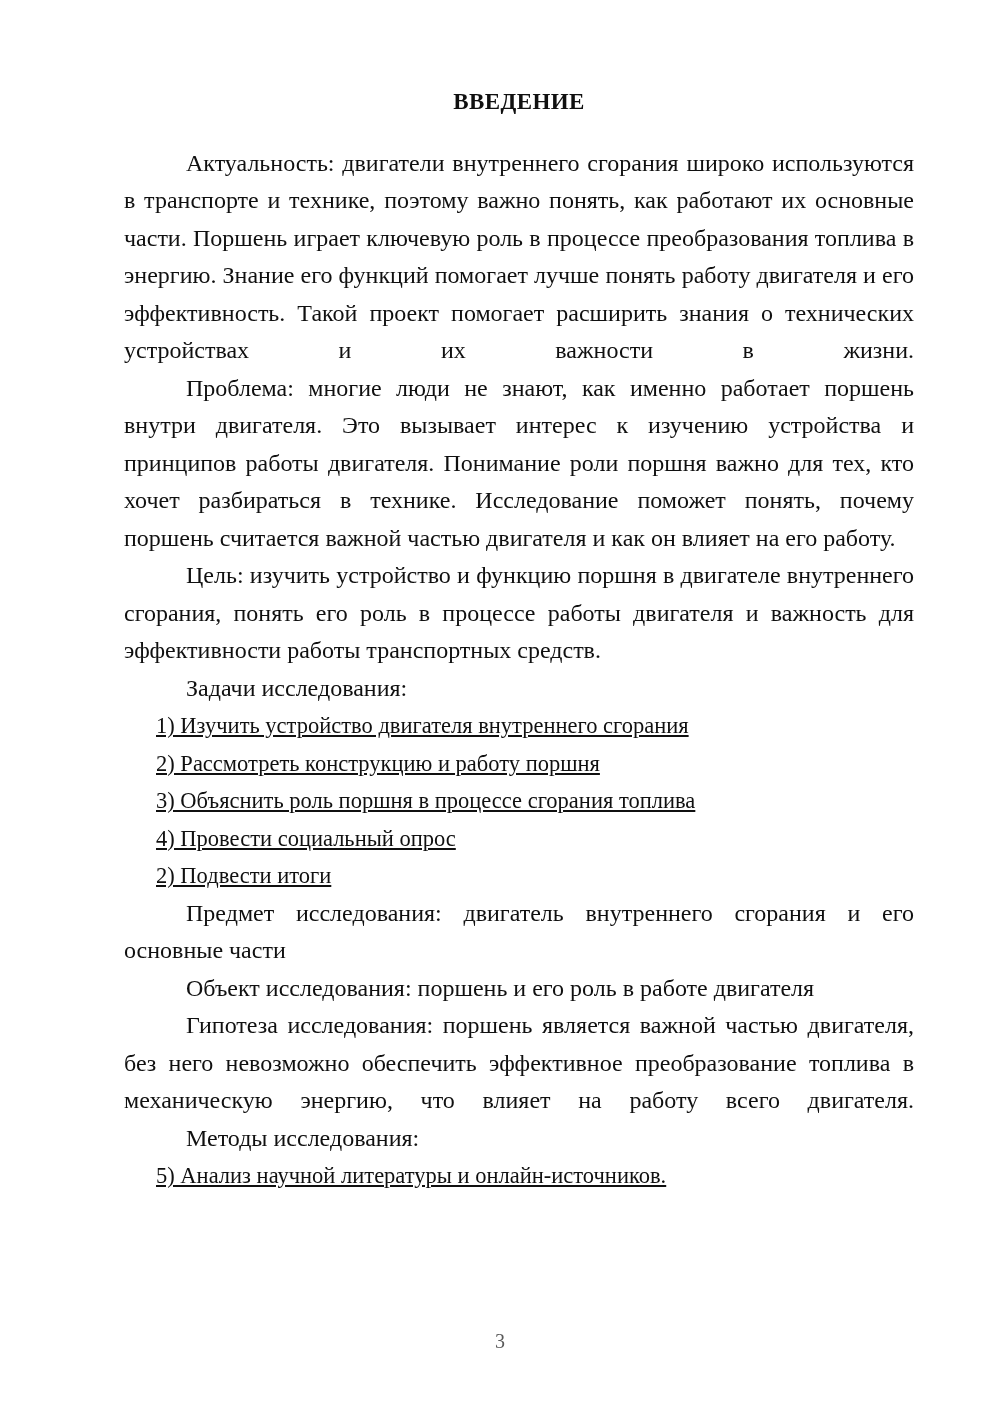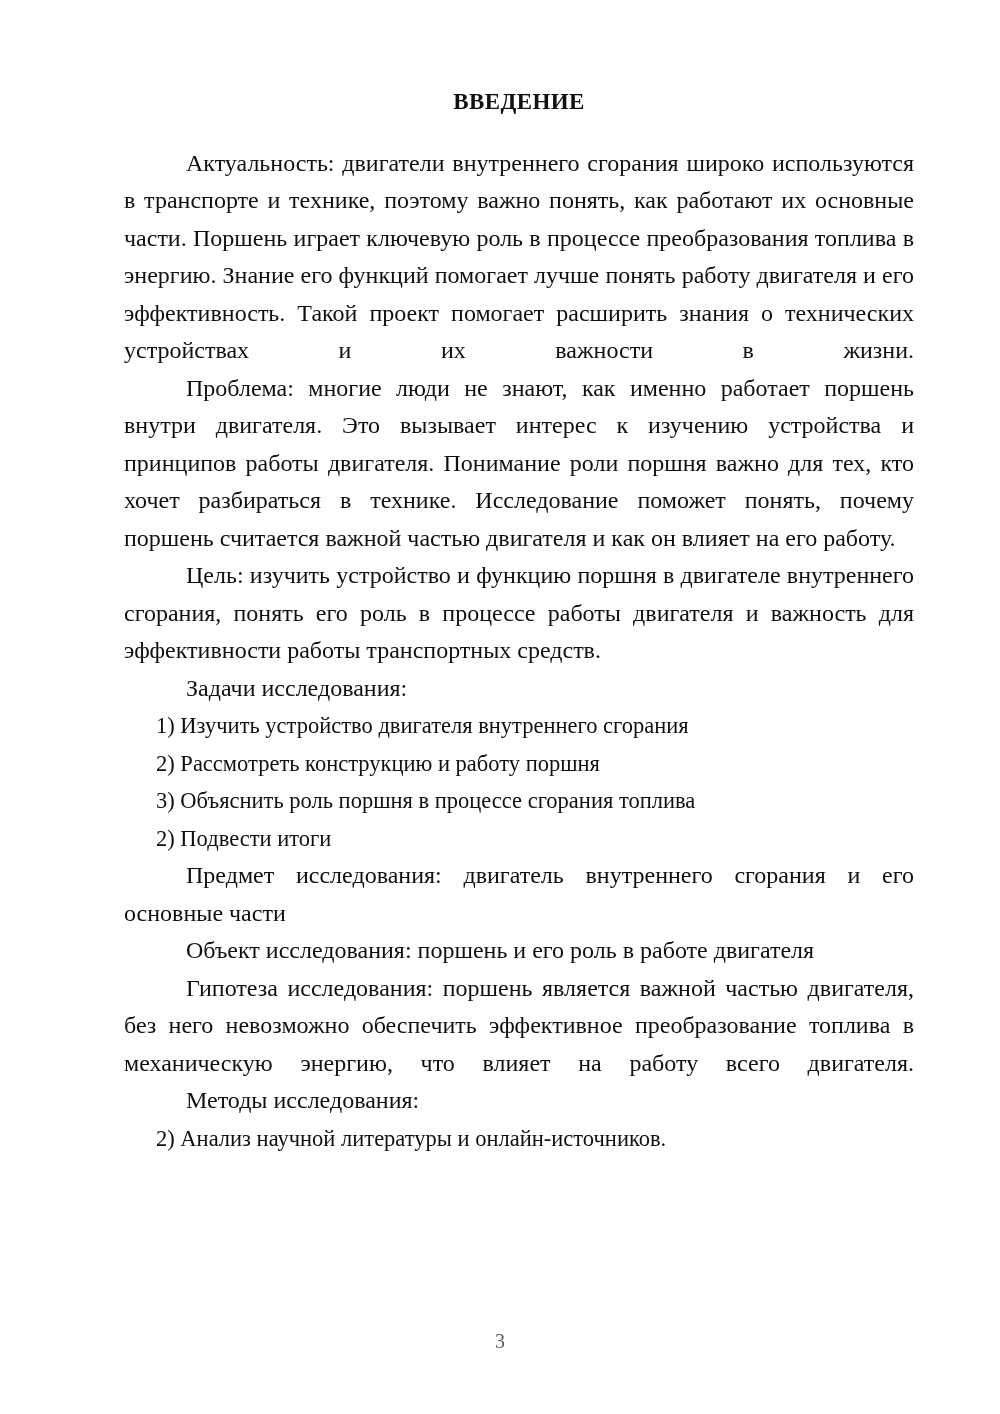--- a/index.html
+++ b/index.html
@@ -48,20 +48,21 @@
   }
 
   
   .para.last-justified {
     text-align-last: justify;
   }
 
   .list-block {
     margin: 0;
     padding: 0;
+    text-decoration: underline;
   }
 
   .list-item {
     font-size: 22.5px;
     line-height: 37.5px;
     text-align: left;
     text-indent: 0;
     margin: 0 0 0 32px;
   }
 
@@ -90,32 +91,33 @@
     <p class="para">Проблема: многие люди не знают, как именно работает поршень внутри двигателя. Это вызывает интерес к изучению устройства и принципов работы двигателя. Понимание роли поршня важно для тех, кто хочет разбираться в технике. Исследование поможет понять, почему поршень считается важной частью двигателя и как он влияет на его работу.</p>
 
     <p class="para">Цель: изучить устройство и функцию поршня в двигателе внутреннего сгорания, понять его роль в процессе работы двигателя и важность для эффективности работы транспортных средств.</p>
 
     <p class="para">Задачи исследования:</p>
 
     <div class="list-block">
       <p class="list-item">1) Изучить устройство двигателя внутреннего сгорания</p>
       <p class="list-item">2) Рассмотреть конструкцию и работу поршня</p>
       <p class="list-item">3) Объяснить роль поршня в процессе сгорания топлива</p>
+      <p class="list-item">4) Провести социальный опрос</p>
       <p class="list-item">2) Подвести итоги</p>
     </div>
 
     <p class="para">Предмет исследования: двигатель внутреннего сгорания и его основные части</p>
 
     <p class="para">Объект исследования: поршень и его роль в работе двигателя</p>
 
     <p class="para last-justified">Гипотеза исследования: поршень является важной частью двигателя, без него невозможно обеспечить эффективное преобразование топлива в механическую энергию, что влияет на работу всего двигателя.</p>
 
     <p class="para">Методы исследования:</p>
 
     <div class="list-block">
-      <p class="list-item">2) Анализ научной литературы и онлайн-источников.</p>
+      <p class="list-item">5) Анализ научной литературы и онлайн-источников.</p>
     </div>
 
   </div>
 
   <div class="page-number">3</div>
 
 </div>
 
 </body></html>

